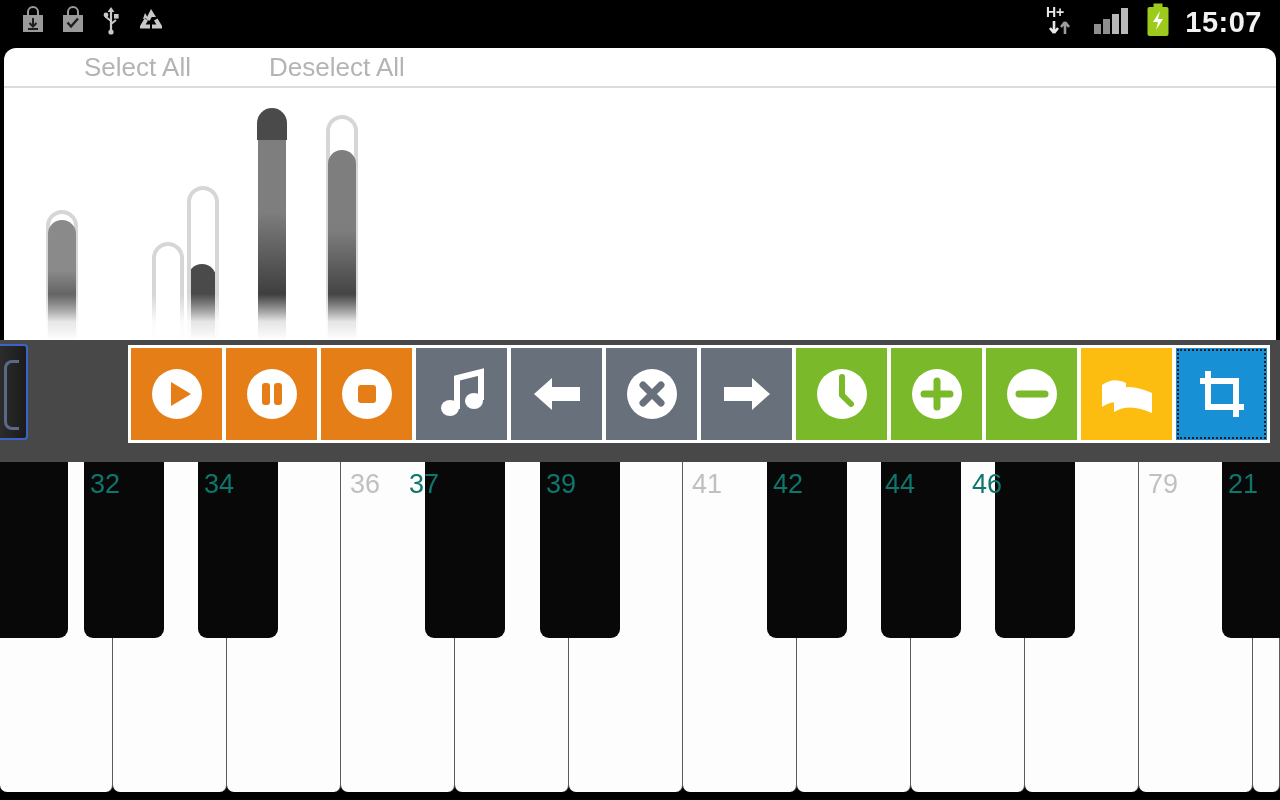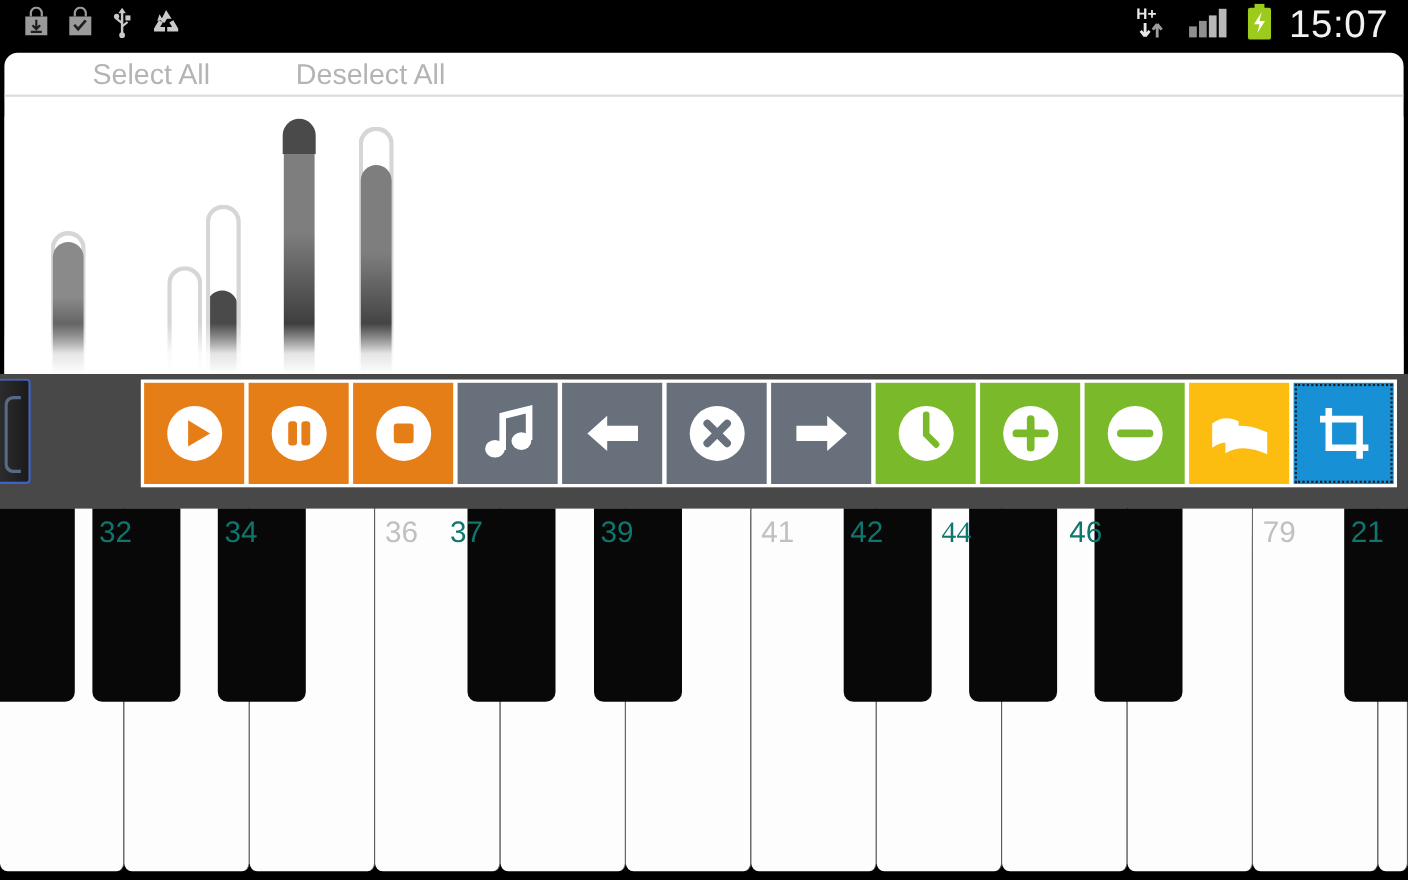--- a/index.html
+++ b/index.html
@@ -13,21 +13,21 @@
 
   
   .statusbar {
     position: absolute; left: 0; top: 0; width: 1280px; height: 44px;
     background: #000; display: flex; align-items: center;
   }
   .sb-left { display: flex; align-items: center; gap: 14px; padding-left: 20px; }
   .sb-right { margin-left: auto; display: flex; align-items: center; gap: 14px; padding-right: 18px; }
   .sb-ico { display: block; }
   .clock {
-    color: #f2f2f2; font-size: 35px; font-weight: normal; letter-spacing: 0.5px;
+    color: #f2f2f2; font-size: 29px; font-weight: bold; letter-spacing: 0.5px;
     line-height: 1;
   }
 
   
   .panel {
     position: absolute; left: 4px; top: 48px; width: 1272px; height: 292px;
     background: #fff;
     border-radius: 12px 12px 0 0;
     overflow: hidden;
   }
@@ -329,18 +329,18 @@
       <div class="bkey" style="left: 995px; width: 80px;"></div>
       <div class="bkey" style="left: 1222px; width: 80px;"></div>
       <div class="klabel onwhite" style="left: 350px;">36</div>
       <div class="klabel onwhite" style="left: 692px;">41</div>
       <div class="klabel onwhite" style="left: 1148px;">79</div>
       <div class="klabel onblack" style="left: 90px;">32</div>
       <div class="klabel onblack" style="left: 204px;">34</div>
       <div class="klabel onblack" style="left: 409px;">37</div>
       <div class="klabel onblack" style="left: 546px;">39</div>
       <div class="klabel onblack" style="left: 773px;">42</div>
-      <div class="klabel onblack" style="left: 856px; font-family: Liberation Serif, serif;">44</div>
+      <div class="klabel onblack" style="left: 885px;">44</div>
       <div class="klabel onblack" style="left: 972px;">46</div>
       <div class="klabel onblack" style="left: 1228px;">21</div>
     </div>
 
 </div>
 
 </body></html>

